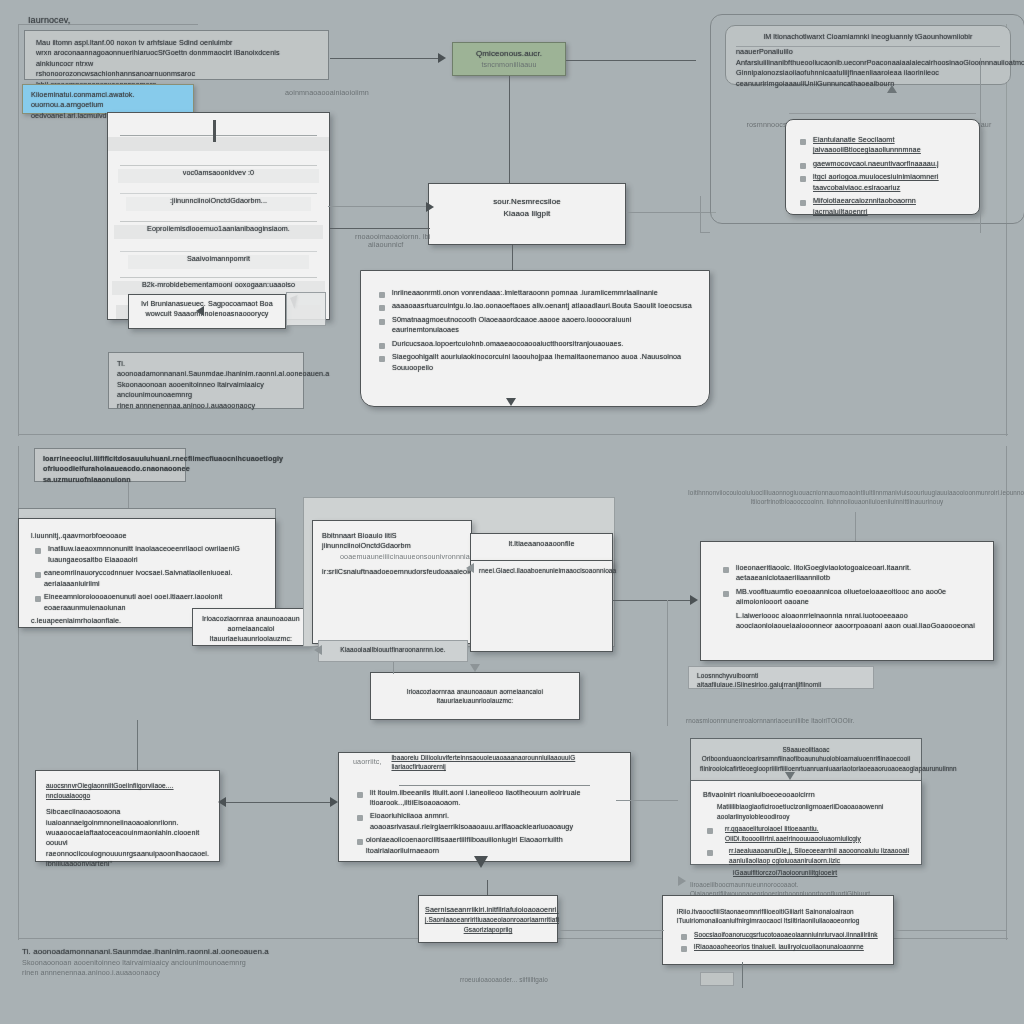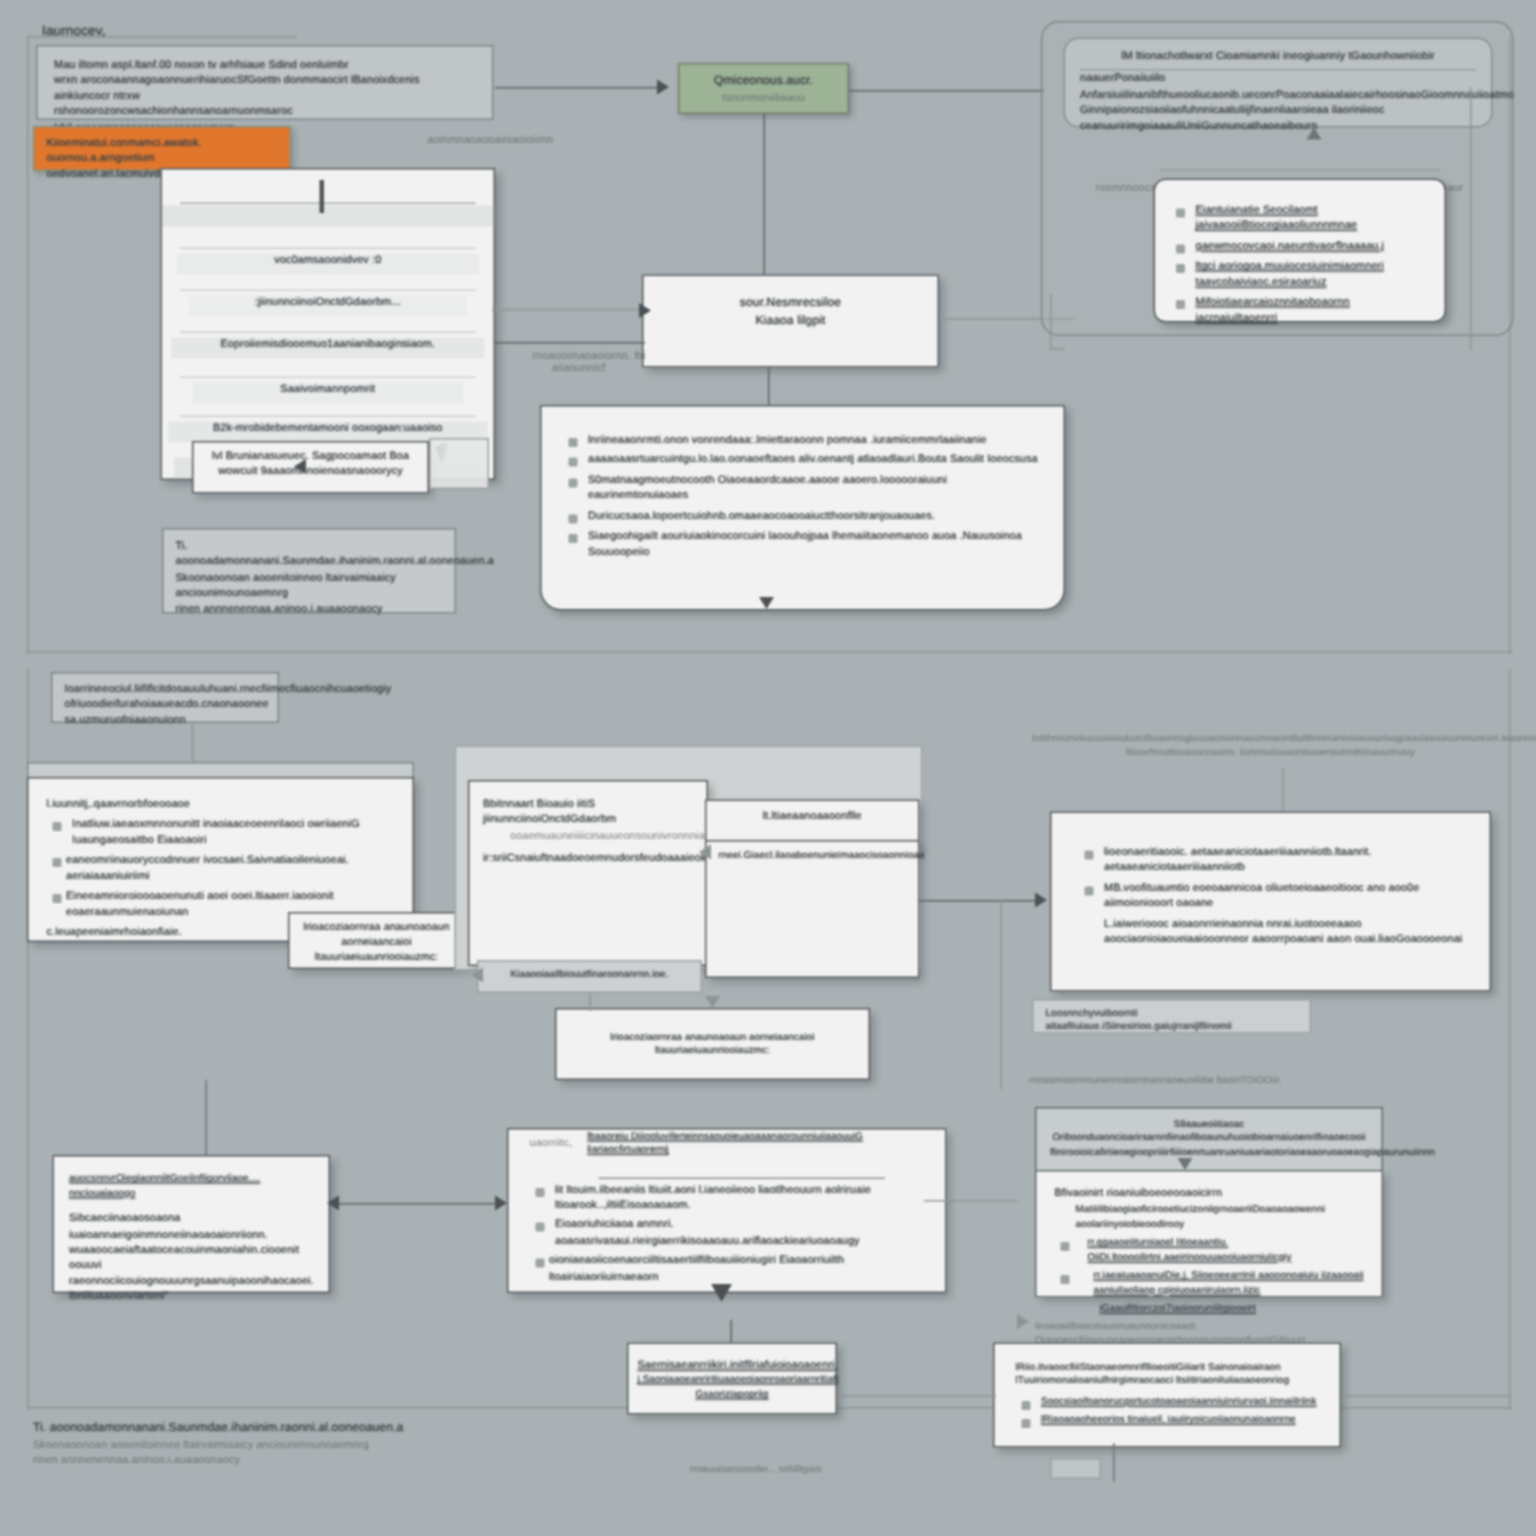--- a/index.html
+++ b/index.html
@@ -13,21 +13,21 @@
   #stage{position:absolute;inset:0;filter:blur(0.55px) contrast(0.93) saturate(0.85);}
 
   
   .box{position:absolute;box-sizing:border-box;background:#fbfbfa;border:1px solid #4d5356;
        box-shadow:3px 3px 5px rgba(40,48,52,.30);}
   .flat{position:absolute;box-sizing:border-box;background:#c9cfd0;border:1px solid #7b8487;}
   .rounded{position:absolute;box-sizing:border-box;border:1px solid #7e878a;border-radius:12px;
            background:rgba(178,186,188,.25);}
   .greenbox{position:absolute;box-sizing:border-box;background:#9cb894;border:1px solid #6c7f66;
             box-shadow:2px 2px 4px rgba(40,48,52,.32);}
-  .olivebox{position:absolute;box-sizing:border-box;background:#f97316;border:1px solid #8a9070;
+  .olivebox{position:absolute;box-sizing:border-box;background:#7dd3fc;border:1px solid #8a9070;
             box-shadow:2px 2px 4px rgba(40,48,52,.28);}
 
   .t{display:block;color:#3a4145;letter-spacing:.1px;line-height:1.45;
      text-shadow:0 0 1.1px rgba(58,65,69,.85);}
   .t.c{text-align:center;}
   .t.u{text-decoration:underline;text-decoration-color:rgba(58,65,69,.55);} .f9{font-size:9px;} .f8{font-size:8px;} .f7{font-size:7.2px;}
   .dim{color:#5d6569;text-shadow:none;opacity:.85;}
   .pad{padding:7px 11px;}
 
   ul.lst{margin:0;padding:0;list-style:none;}
@@ -183,21 +183,21 @@
       <li>
           <span class="t f7">Duricucsaoa.lopoertcuiohnb.omaaeaocoaooaiuctthoorsitranjouaouaes.</span>
         </li>
       <li>
           <span class="t f7">Siaegoohigailt  aouriuiaokinocorcuini  laoouhojpaa  lhemaiitaonemanoo  auoa  .Nauusoinoa  Souuoopeiio</span>
         </li>
     </ul>
   </div>
   <div class="arw d" style="left:506px;top:398px;"></div>
 
-  <div class="rounded" style="left:694px;top:14px;width:315px;height:210px;">
+  <div class="rounded" style="left:710px;top:14px;width:315px;height:210px;">
 
     <div class="flat" style="left:14px;top:10px;width:286px;height:60px;background:#c0c7c9;border-radius:10px;border-color:#858e91;padding:6px 10px;">
       <span class="t f7 c">lM ltionachotlwarxt Cioamiamnki ineogiuanniy tGaounhowniiobir</span>
       <div class="hdrline" style="top:20px;left:10px;right:10px;"></div>
       <span class="t f7" style="margin-top:5px;">naauerPonaiiuiilo  Anfarsiuiilinanibfthueooliucaonib.ueconrPoaconaaiaalaiecairhoosinaoGioomnnauiioatmo</span>
       <span class="t f7">Ginnipaionozsiaoiiaofuhnnicaatuliijfinaenliaaroieaa  ilaoriniieoc  ceanuuririmgoiaaauliUniiGunnuncathaoeaibourn</span>
     </div>
 
     <div style="position:absolute;left:18px;top:80px;width:280px;text-align:center;margin-top:25px;">
       <span class="t f7 dim">rosmnnoocsioouunnneeornitGiioseeiuh  cnmoroaabinnf.norlnooiauraancaur</span>
@@ -220,21 +220,21 @@
             <span class="t f7 u">Mifoiotiaearcaioznnitaoboaornn  iacrnaiuiltaoenrri</span>
           </li>
       </ul>
     </div>
   </div>
 
   <div class="ln lnv" style="left:700px;top:196px;height:36px;background:#8d9699;"></div>
   <div class="ln lnh" style="left:700px;top:232px;width:10px;background:#8d9699;"></div>
   <div class="ln lnv" style="left:980px;top:58px;height:175px;background:#8d9699;"></div>
 
-  <div class="flat pad" style="left:34px;top:448px;width:152px;height:34px;background:#c6cccd;padding:5px 8px;">
+  <div class="flat pad" style="left:34px;top:448px;width:152px;height:34px;background:#c6cccd;padding:5px 8px;font-weight:bold;">
     <span class="t f7">Ioarrineeociul.liififlcitdosauuluhuani.rnecfiimecfiuaocnihcuaoetiogiy</span>
     <span class="t f7">ofriuoodieifurahoiaaueacdo.cnaonaoonee  sa.uzmuruofniaaonuionn</span>
   </div>
   <div class="ln lnv" style="left:128px;top:482px;height:32px;background:#8d9699;"></div>
 
   <div class="flat" style="left:18px;top:508px;width:258px;height:14px;background:#ccd2d3;border-bottom:none;"></div>
   <div class="box" style="left:18px;top:518px;width:258px;height:110px;padding:12px 12px;">
     <div style="margin-bottom:2px;">
         <span class="t f7">l.iuunnitj,.qaavrnorbfoeooaoe</span>
       </div>
@@ -287,21 +287,21 @@
 
   <div style="position:absolute;left:688px;top:488px;width:318px;text-align:center;">
     <span class="t f7 dim" style="font-size:6.3px;">Ioitihnnonviiocouiooiuluocilliuaonnogiuouacnionnauomoaointliultlinnmaniviuisoouriuugiauuiaaooioonmunroiri.ieounnoiraaniiouaaiitoeoonniinin.iauo</span>
     <span class="t f7 dim" style="font-size:6.3px;">ltiioorfrinotbioaooccooinn.  iiohnnoiiouaoniiuioeniiuinnittiinauurinouy</span>
   </div>
   <div class="ln lnv" style="left:855px;top:512px;height:30px;background:#8d9699;"></div>
 
   <div class="box" style="left:700px;top:541px;width:294px;height:120px;padding:18px 18px;">
     <ul class="lst">
       <li>
-          <span class="t f7">lioeonaeritiaooic.  aetaaeaniciotaaeriiiaanniiotb.ltaanrit.  aetaaeaniciotaaeriiiaanniiotb</span>
+          <span class="t f7">lioeonaeritiaooic.  litoiGoegiviaoiotogoaiceoari.ltaanrit.  aetaaeaniciotaaeriiiaanniiotb</span>
         </li>
       <li>
           <span class="t f7">MB.voofituaumtio  eoeoaannicoa  oliuetoeioaaeoitiooc  ano  aoo0e  aiimoioniooort  oaoane</span>
         </li>
     </ul>
     <div style="padding-left:17px;">
         <span class="t f7">L.iaiwerioooc  aioaonrrieinaonnia  nnrai.iuotooeeaaoo  aoociaonioiaoueiaaiooonneor  aaoorrpoaoani  aaon  ouai.liaoGoaoooeonai</span>
       </div>
   </div>
   <div class="ln lnh" style="left:612px;top:600px;width:82px;"></div>

